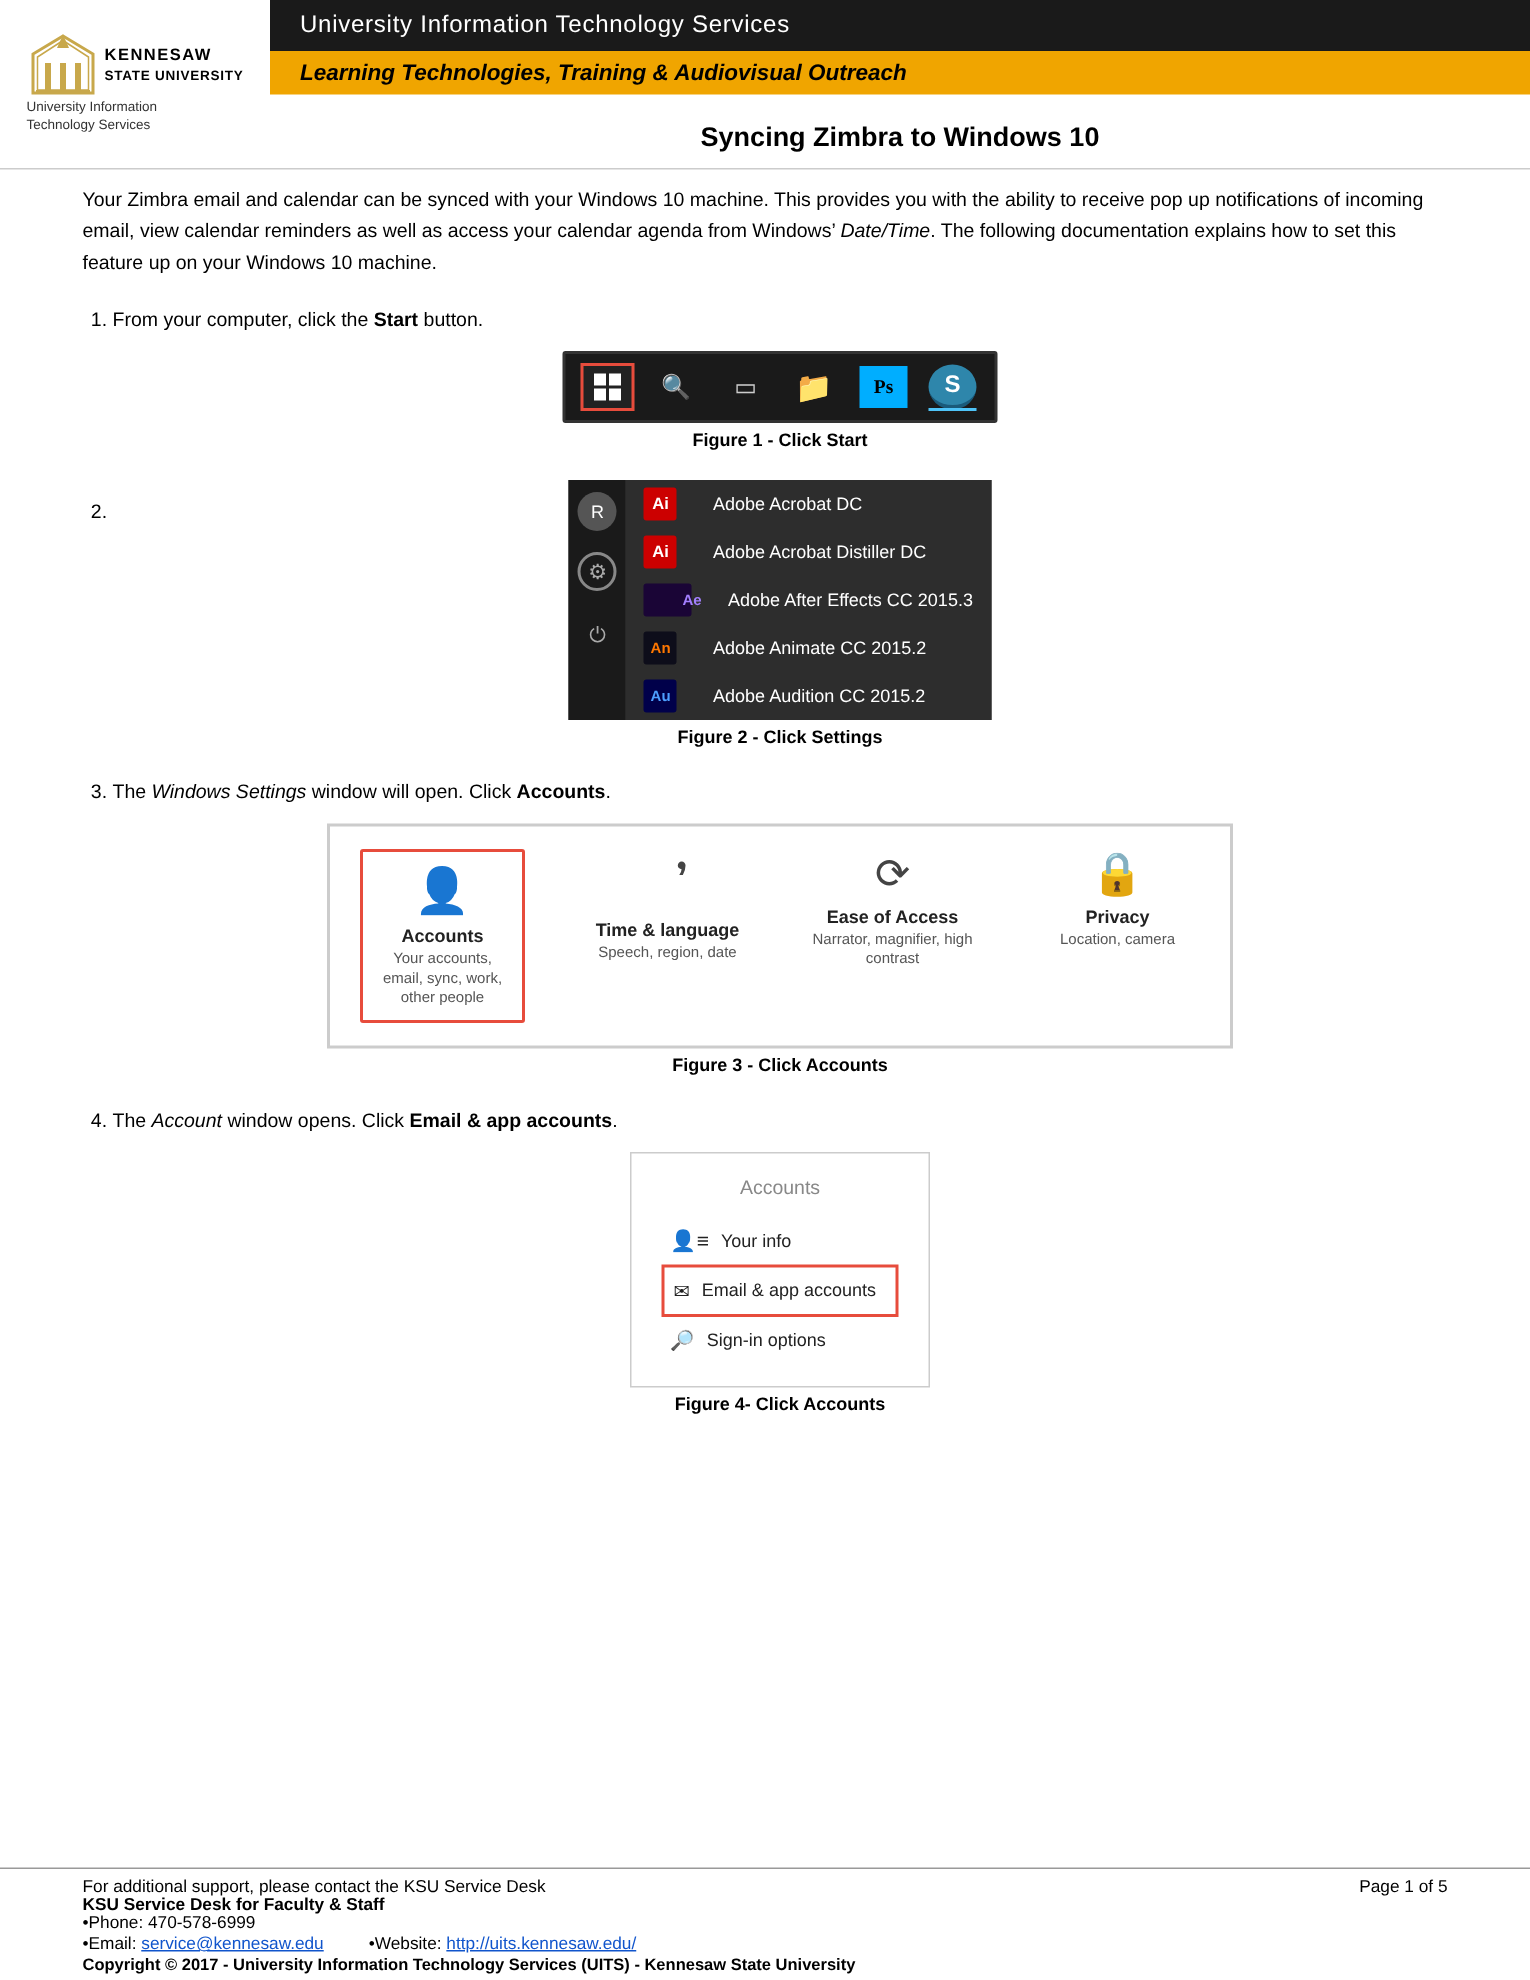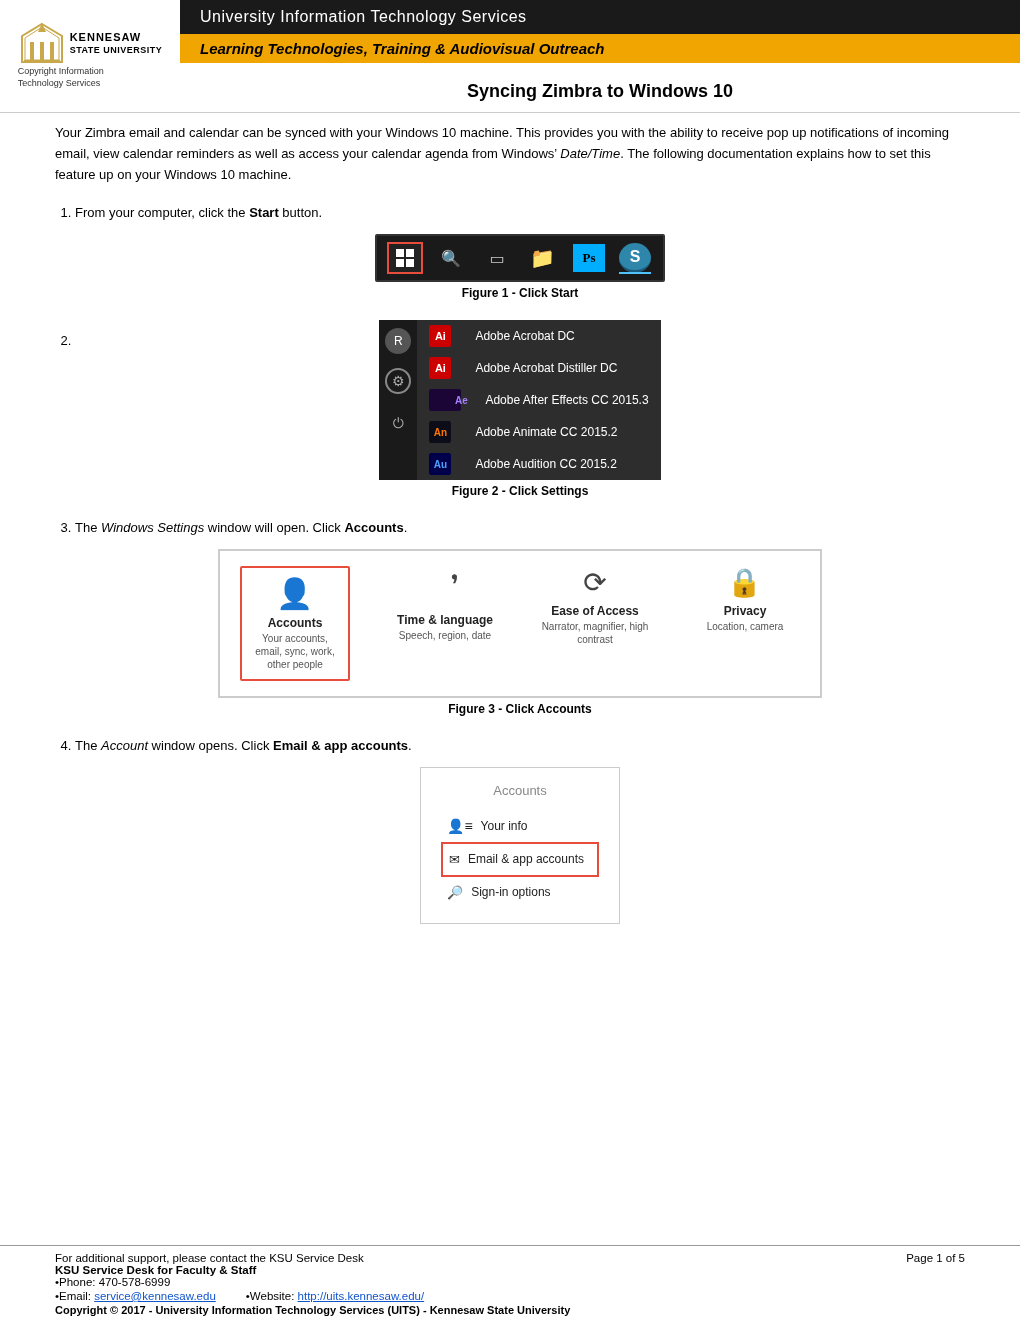--- a/index.html
+++ b/index.html
@@ -354,21 +354,21 @@
           <rect x="6" y="38" width="36" height="2" fill="#c8a84b"></rect>
 
           <polygon points="24,1 28,10 20,10" fill="#c8a84b"></polygon>
         </svg>
         <div class="ksu-name">
           <span class="kennesaw">Kennesaw</span>
           <span class="state-univ">State University</span>
         </div>
       </div>
       <div class="ksu-sub">
-        <span>Copyright Information</span><br>
+        <span>University Information</span><br>
         <span>Technology Services</span>
       </div>
     </div>
   </div>
   <div class="header-right">
     <div class="header-top">
       <span>University Information Technology Services</span>
     </div>
     <div class="header-bottom">
       <span>Learning Technologies, Training &amp; Audiovisual Outreach</span>
@@ -525,20 +525,21 @@
           <div class="accounts-item active-item">
             <span style="font-size:13px;">✉</span>
             <span>Email &amp; app accounts</span>
           </div>
           
           <div class="accounts-item">
             <span style="font-size:13px;">🔎</span>
             <span>Sign-in options</span>
           </div>
         </div>
+        <p class="figure-caption">Figure 4- Click Accounts</p>
       </div>
     </li>
 
   </ol>
 </div>
 
 <div class="footer">
   <div class="footer-line1">
     <span>For additional support, please contact the KSU Service Desk</span>
     <span>Page 1 of 5</span>

